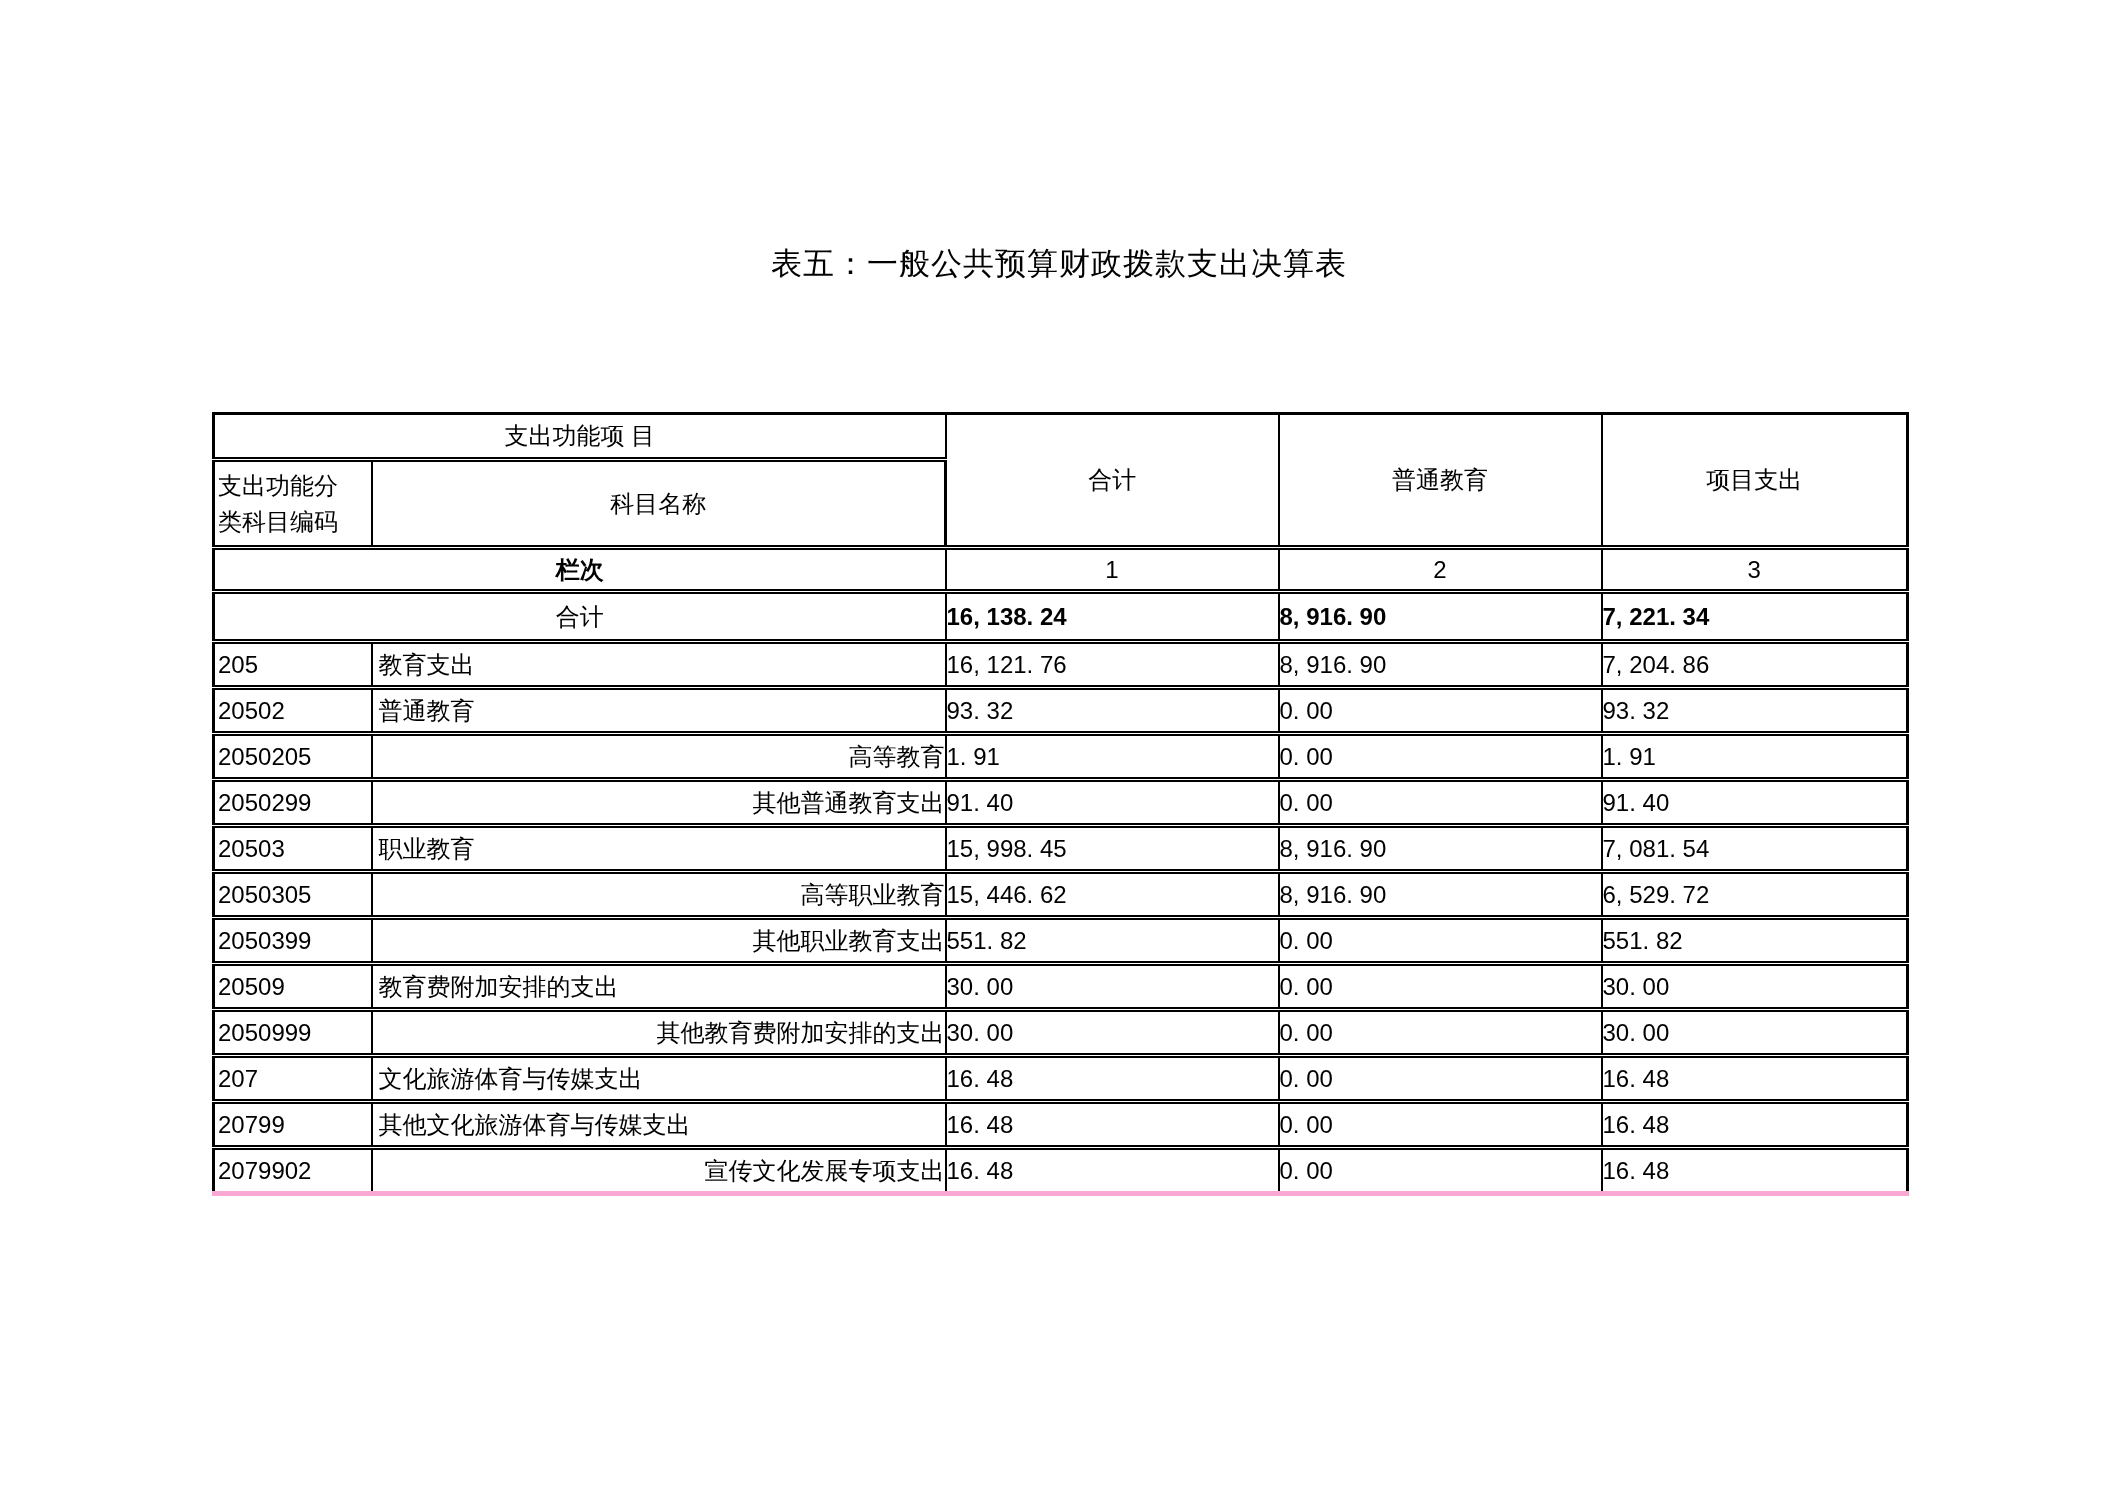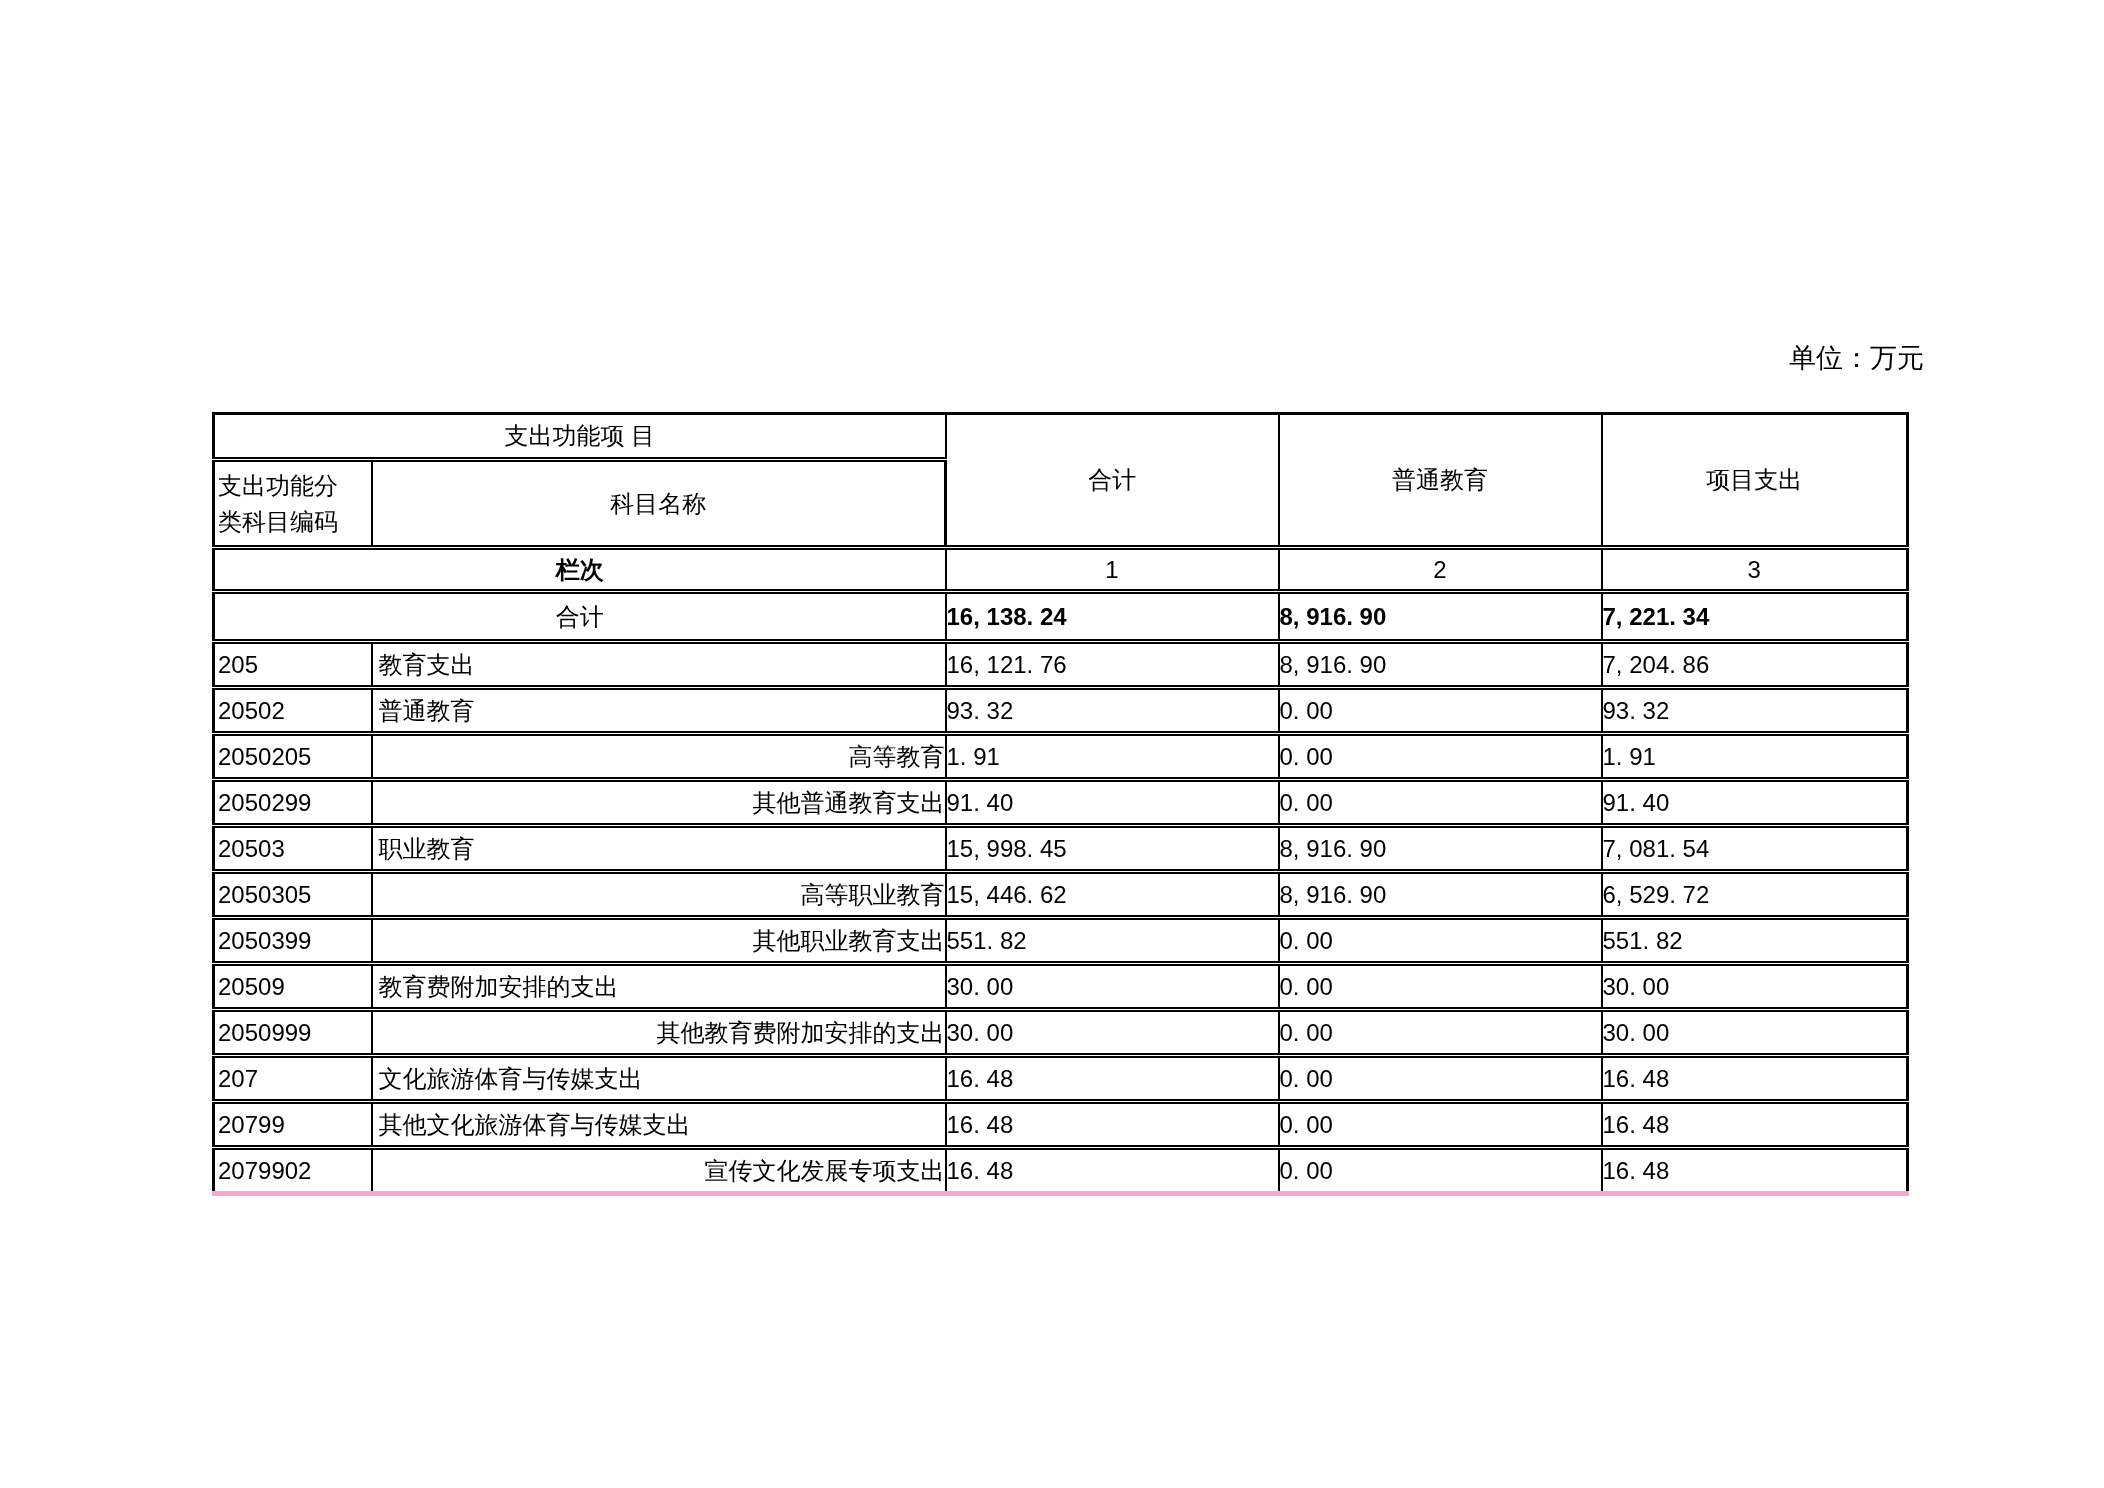--- a/index.html
+++ b/index.html
@@ -67,21 +67,21 @@
   .code-cell { text-align: left; padding-left: 3px !important; }
   .name-cell { text-align: left; padding-left: 6px !important; }
   .name-cell.indented { padding-left: 58px !important; text-align: right; }
   .pre-line { white-space: pre-line; padding-left: 3px !important; line-height: 1.5; }
 </style>
 </head>
 <body>
 
 <div class="page">
 
-  <div class="unit-label">单位：万元</div>
+  <div class="title">表五：一般公共预算财政拨款支出决算表</div>
 
   <table class="report">
     <colgroup>
       <col style="width:158px">
       <col style="width:574px">
       <col style="width:333px">
       <col style="width:323px">
       <col style="width:306px">
     </colgroup>
     <tbody>

